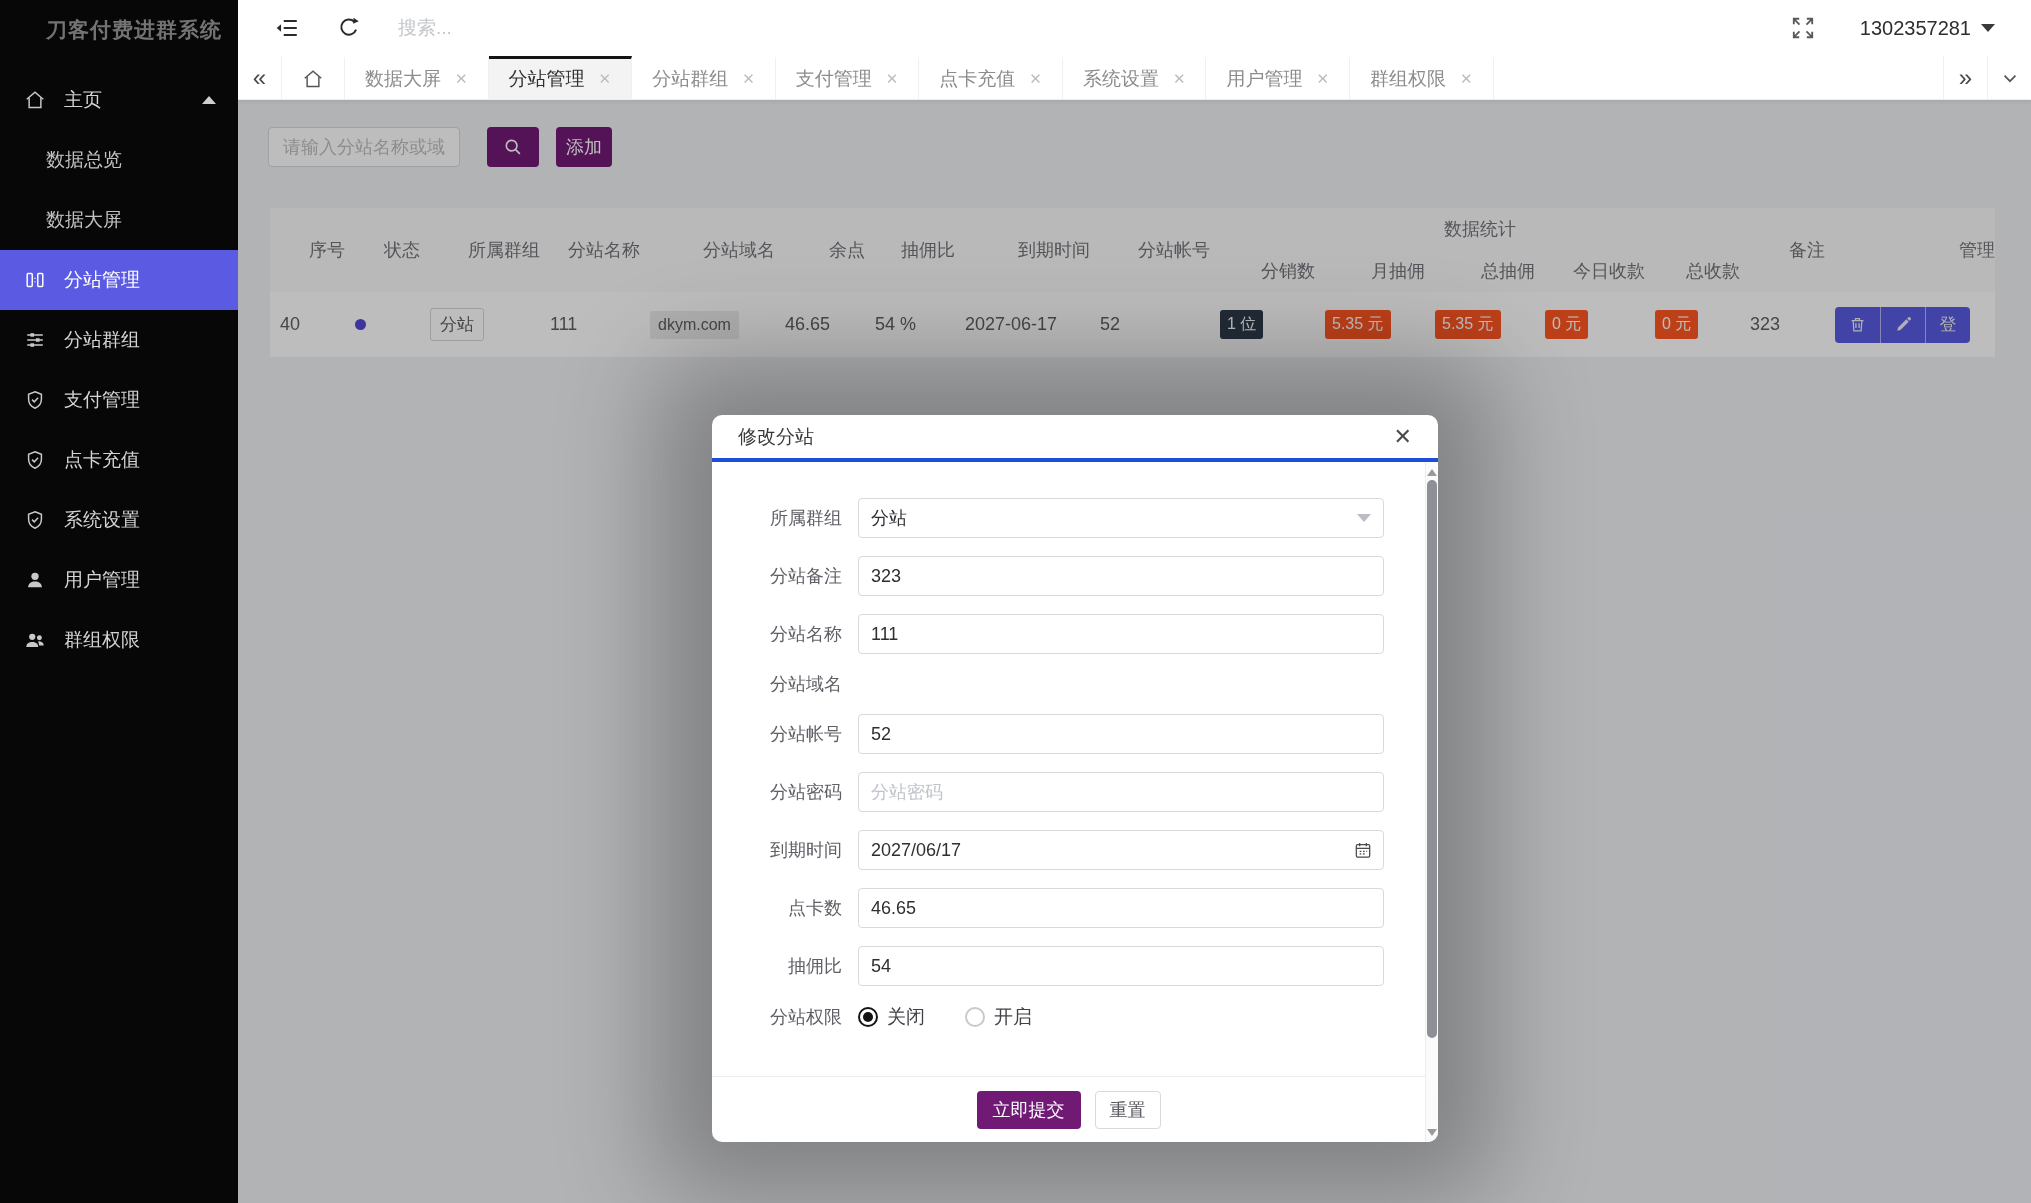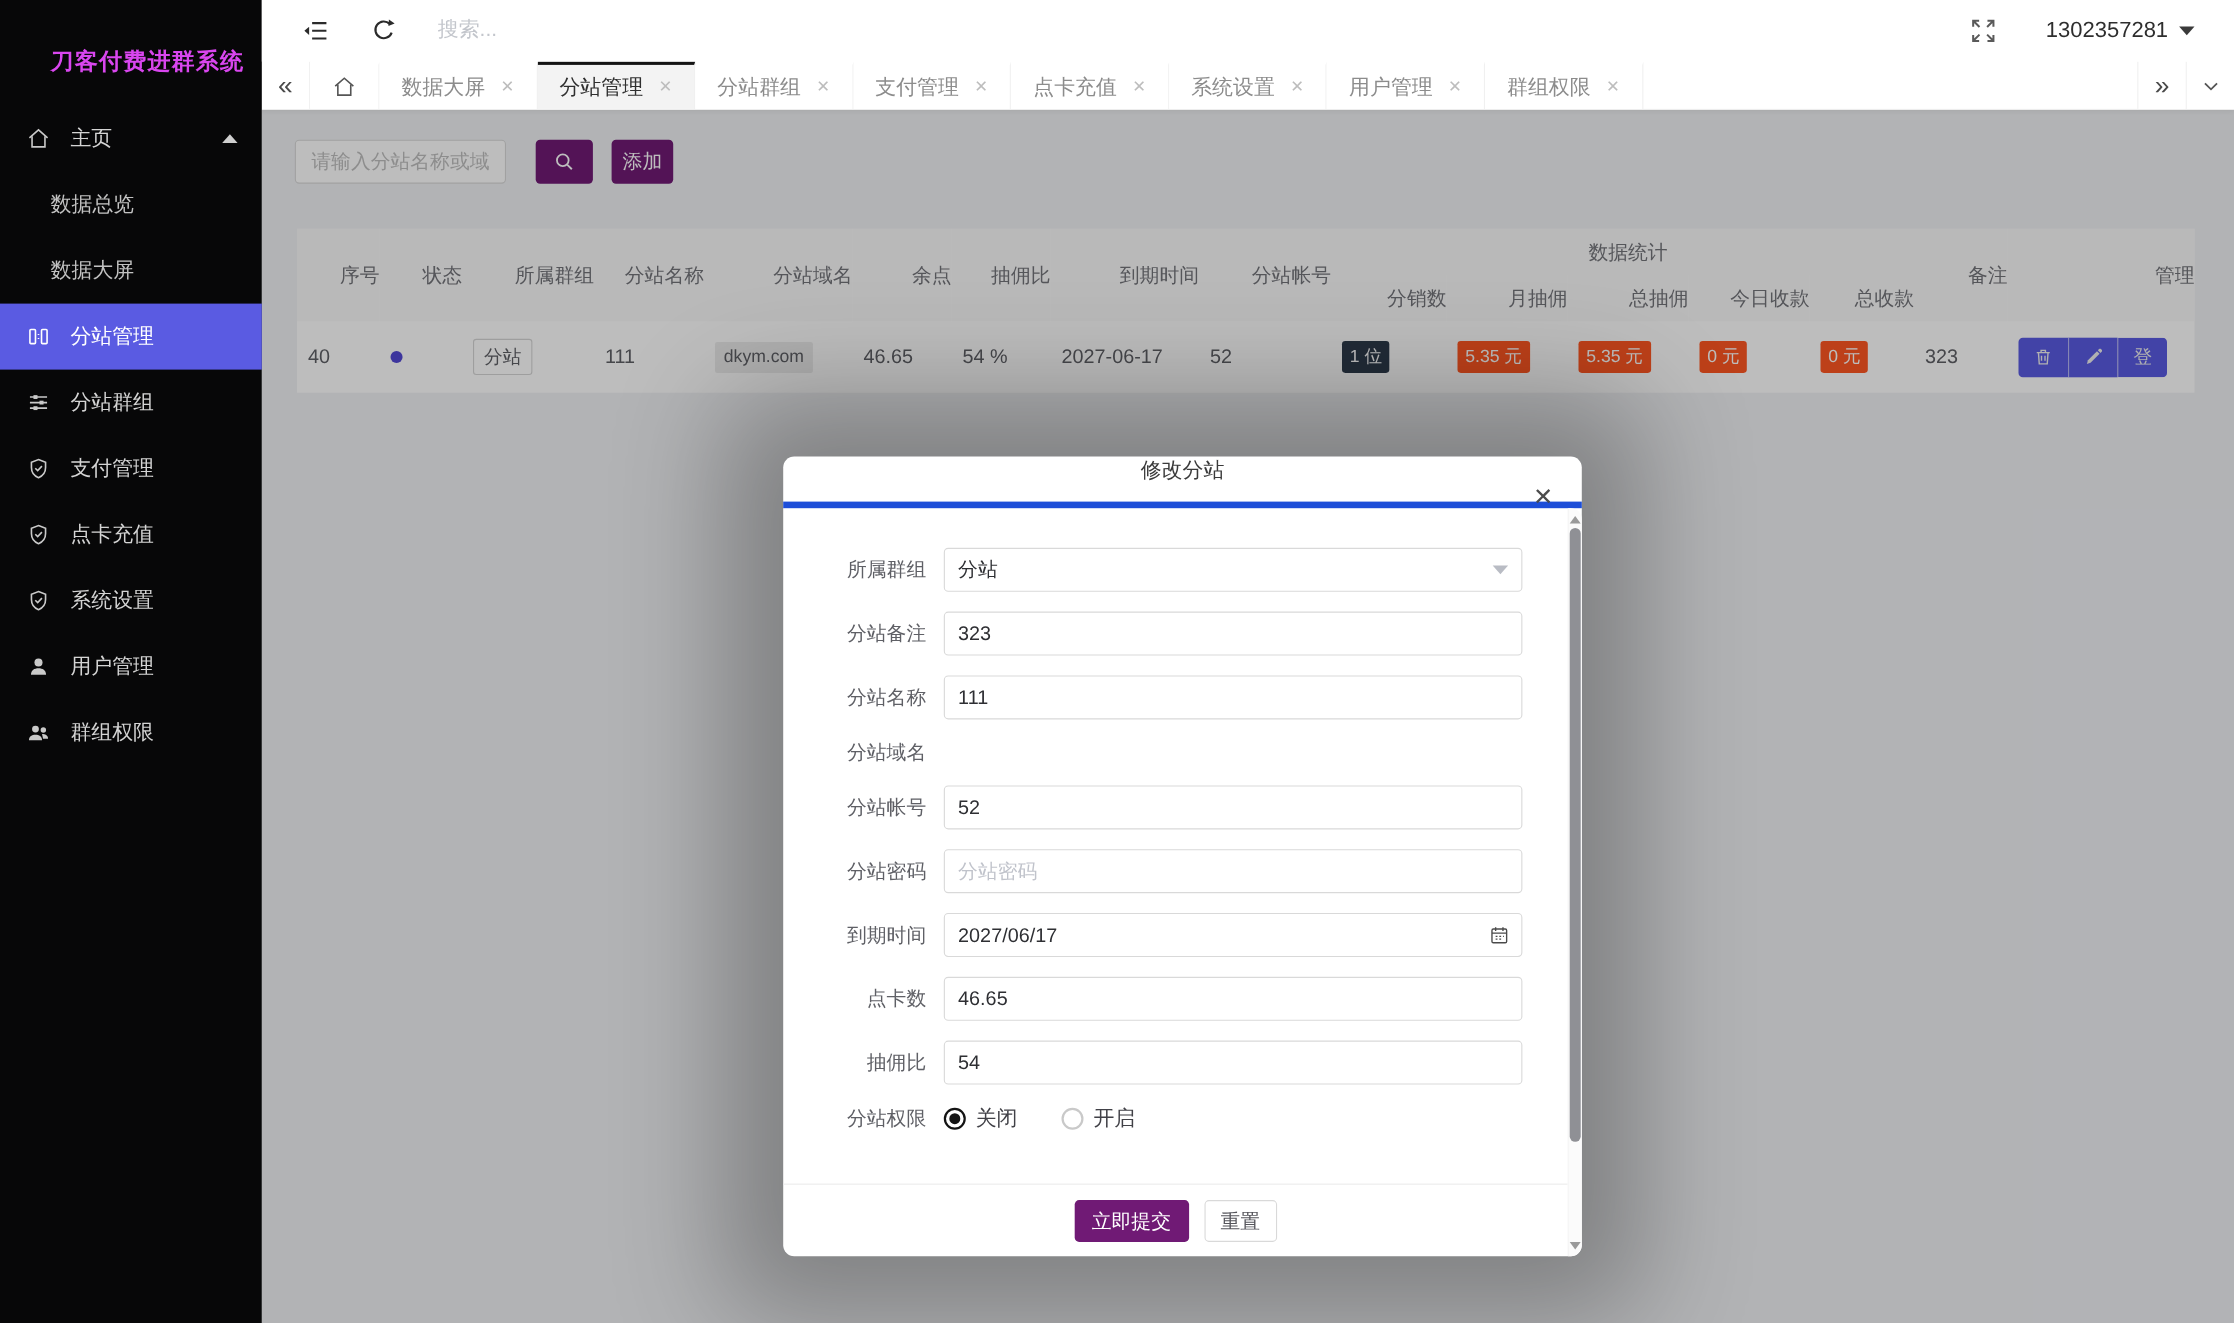--- a/index.html
+++ b/index.html
@@ -2,21 +2,21 @@
 <html><head>
 <meta charset="utf-8">
 <style>
   * { margin:0; padding:0; box-sizing:border-box; }
   html,body { width:2031px; height:1203px; overflow:hidden; }
   body { font-family:"Liberation Sans","DejaVu Sans",sans-serif; font-size:18px; color:#333; background:#fff; }
   .app { position:relative; width:2031px; height:1203px; overflow:hidden; }
 
   
   .sidebar { position:absolute; left:0; top:0; bottom:0; width:238px; background:#070708; color:#d8d8d8; z-index:30; }
-  .sidebar-title { padding:42px 0 0 46px; font-size:21px; font-weight:bold; color:#d946ef; letter-spacing:1px; }
+  .sidebar-title { padding:16px 0 0 46px; font-size:21px; font-weight:bold; color:#737373; letter-spacing:1px; }
   .side-nav { margin-top:26px; }
   .side-item { position:relative; height:60px; display:flex; align-items:center; padding-left:24px; cursor:pointer; font-size:19px; color:#d4d4d4; }
   .side-item .ico { width:22px; height:22px; margin-right:18px; color:#c9c9c9; flex:0 0 22px; }
   .side-item.active { background:#5a5be2; color:#ffffff; }
   .side-item.active .ico { color:#ffffff; }
   .side-sub { height:60px; display:flex; align-items:center; padding-left:46px; font-size:19px; color:#c2c2c2; cursor:pointer; }
   .caret-up { position:absolute; right:22px; width:0; height:0; border-left:7px solid transparent; border-right:7px solid transparent; border-bottom:8px solid #cfcfcf; }
 
   
   .topbar { position:absolute; left:238px; top:0; right:0; height:56px; background:#fff; display:flex; align-items:center; padding:0 36px; z-index:30; }
@@ -64,21 +64,21 @@
   .mgmt-btn { width:45px; height:36px; background:#5a5be2; border:none; color:#efefef; display:flex; align-items:center; justify-content:center; cursor:pointer; font-size:17px; font-family:inherit; }
   .mgmt-btn + .mgmt-btn { border-left:1px solid rgba(255,255,255,0.55); }
   .mgmt-btn:first-child { border-radius:4px 0 0 4px; }
   .mgmt-btn:last-child { border-radius:0 4px 4px 0; }
   .mgmt-btn .ico { width:19px; height:19px; }
 
   .dim-overlay { position:absolute; inset:0; background:rgba(0,0,0,0.26); z-index:5; }
 
   
   .modal { position:absolute; left:474px; top:315px; width:726px; height:727px; background:#fff; border-radius:10px; z-index:10; box-shadow:0 0 100px 55px rgba(0,0,0,0.28); }
-  .modal-header { height:47px; display:flex; align-items:center; padding:0 26px; border-bottom:6px solid #1d4ed8;flex-direction:column; }
+  .modal-header { height:47px; display:flex; align-items:center; padding:0 26px; border-bottom:4px solid #1d4ed8; }
   .modal-title { font-size:19px; color:#3a3a3a; }
   .modal-close { margin-left:auto; font-size:22px; color:#4c4c4c; cursor:pointer; line-height:1; }
   .modal-body { padding:36px 54px 0 28px; }
   .form-row { display:flex; align-items:center; margin-bottom:18px; }
   .form-label { width:118px; text-align:right; padding-right:16px; color:#5f6066; font-size:18px; flex:0 0 118px; }
   .control { position:relative; flex:1; height:40px; border:1px solid #d9d9d9; border-radius:4px; background:#fff; display:flex; align-items:center; padding:0 12px; font-size:18px; color:#2e2f33; }
   .control input { border:none; outline:none; width:100%; font-size:18px; color:#2e2f33; font-family:inherit; background:transparent; }
   .control input::placeholder { color:#c0c3cb; }
   .control.focused { border-color:#9b9fb3; }
   .text-caret { display:inline-block; width:2px; height:22px; background:#222; margin-left:1px; }

